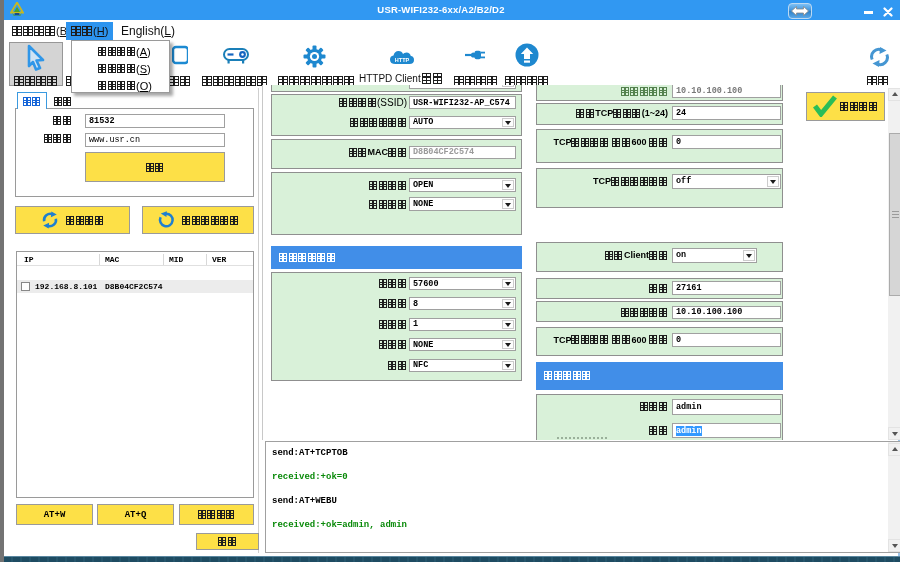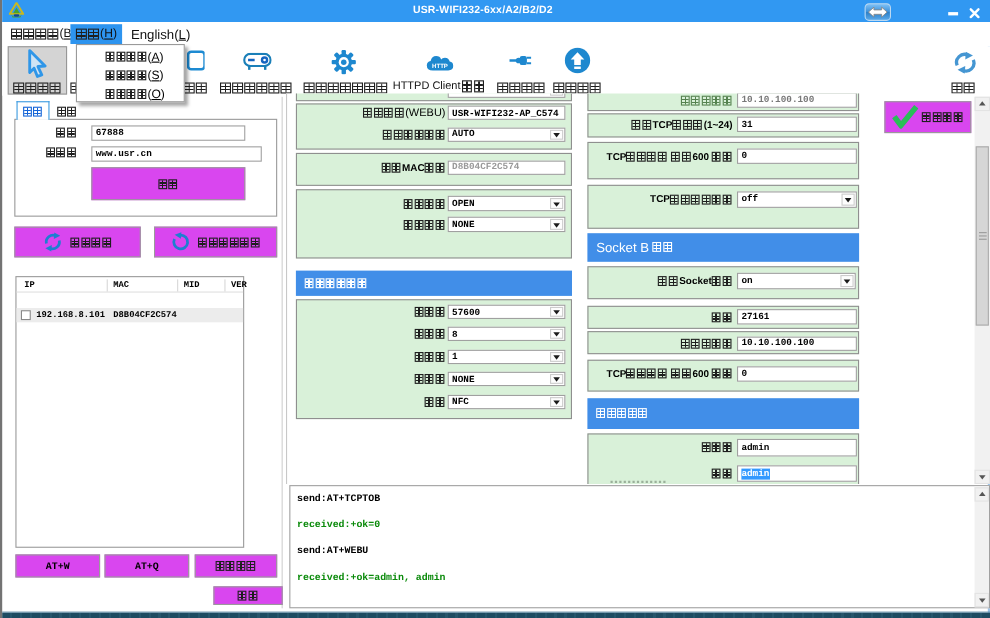--- a/index.html
+++ b/index.html
@@ -1,16 +1,16 @@
 <!DOCTYPE html>
 <html><head><meta charset="utf-8">
 <style>
 *{margin:0;padding:0;box-sizing:border-box}
 html,body{width:900px;height:562px;overflow:hidden;background:#fff;font-family:"Liberation Sans",sans-serif}
-#win{position:absolute;left:0;top:0;width:900px;height:562px;background:#fff;border-left:2px solid #737373;border-right:2px solid #9cc3e8}
+#win{position:absolute;left:0;top:0;width:900px;height:562px;background:#fff;border-left:4px solid #737373;border-right:2px solid #9cc3e8}
 .abs{position:absolute}
 
 .z{display:inline-flex;align-items:center}
 .z b{flex:none;width:9.5px;height:10.5px;border:1px solid #1e1e1e;margin-right:1.5px;
  background:linear-gradient(to right,transparent 40%,#1e1e1e 40%,#1e1e1e 60%,transparent 60%),
             linear-gradient(to bottom,transparent 26%,#1e1e1e 26%,#1e1e1e 42%,transparent 42%,transparent 62%,#1e1e1e 62%,#1e1e1e 78%,transparent 78%)}
 .z.w b{border-color:#fff;background:linear-gradient(to right,transparent 40%,#fff 40%,#fff 60%,transparent 60%),linear-gradient(to bottom,transparent 26%,#fff 26%,#fff 42%,transparent 42%,transparent 62%,#fff 62%,#fff 78%,transparent 78%)}
 .z.bl b{border-color:#1565d8;background:linear-gradient(to right,transparent 40%,#1565d8 40%,#1565d8 60%,transparent 60%),linear-gradient(to bottom,transparent 26%,#1565d8 26%,#1565d8 42%,transparent 42%,transparent 62%,#1565d8 62%,#1565d8 78%,transparent 78%)}
 .z.gn b{border-color:#55824f;background:linear-gradient(to right,transparent 40%,#55824f 40%,#55824f 60%,transparent 60%),linear-gradient(to bottom,transparent 26%,#55824f 26%,#55824f 42%,transparent 42%,transparent 62%,#55824f 62%,#55824f 78%,transparent 78%)}
 .z.gy b{border-color:#6e6e6e;background:linear-gradient(to right,transparent 40%,#6e6e6e 40%,#6e6e6e 60%,transparent 60%),linear-gradient(to bottom,transparent 26%,#6e6e6e 26%,#6e6e6e 42%,transparent 42%,transparent 62%,#6e6e6e 62%,#6e6e6e 78%,transparent 78%)}
@@ -21,21 +21,21 @@
 #menubar{left:0;top:20px;width:900px;height:22px;background:#fff}
 .mi{position:absolute;top:2px;height:18px;display:flex;align-items:center;font-size:11px;color:#111;padding:0 5px}
 
 #toolbar{left:0;top:42px;width:900px;height:45px;background:#fff}
 
 .inp{position:absolute;background:#fff;border:1px solid #a0a0a0;font-family:"Liberation Mono",monospace;font-size:8.5px;display:flex;align-items:center;padding-left:3px;color:#000;white-space:nowrap;overflow:hidden}
 .dd{position:absolute;right:1px;top:1px;bottom:1px;width:12px;background:#fdfdfd;border:1px solid #cccccc;display:flex;align-items:center;justify-content:center}
 .dd:after{content:"";border:3.5px solid transparent;border-top:4.5px solid #1a1a1a;margin-top:4.5px}
 .gbox{position:absolute;background:#d9f1d9;border:1px solid #8f8f8f}
 .bhead{position:absolute;background:#418ee8;color:#fff;display:flex;align-items:center;padding-left:8px;font-size:12px}
-.btn{position:absolute;background:#d946ef;border:1px solid #9a9a9a;display:flex;align-items:center;justify-content:center;font-size:12px}
+.btn{position:absolute;background:#fde047;border:1px solid #9a9a9a;display:flex;align-items:center;justify-content:center;font-size:12px}
 .lbl{position:absolute;display:flex;justify-content:flex-end;align-items:center}
 </style></head>
 <body>
 <div id="win">
 
 <div class="abs" id="title">
   <svg class="abs" style="left:6px;top:2px" width="14" height="15" viewBox="0 0 14 15">
     <path d="M7 0.5 L13 10.5 L1 10.5 Z" fill="none" stroke="#c8b820" stroke-width="1.8"></path>
     <path d="M1.5 9.5 Q3 13.5 7 13.5 Q11 13.5 12.5 9.5 L10.5 13.8 L3.5 13.8 Z" fill="#4aa32a"></path>
     <path d="M4 10 L7 5 L10 10 Z" fill="#4aa32a"></path>
@@ -200,29 +200,29 @@
         </span>
       </div>
 
   <div class="abs" style="left:8px;top:20px;width:239px;height:89px;border:1px solid #9a9a9a;background:#fff"></div>
   <div class="lbl" style="left:12px;top:25px;width:53px;height:15px">
         <span class="z s9">
           <b></b>
           <b></b>
         </span>
       </div>
-  <div class="inp" style="left:78px;top:26px;width:140px;height:14px;font-weight:bold">67888</div>
+  <div class="inp" style="left:78px;top:26px;width:140px;height:14px;font-weight:bold">81532</div>
   <div class="lbl" style="left:12px;top:43px;width:53px;height:15px">
         <span class="z s9">
           <b></b>
           <b></b>
           <b></b>
         </span>
       </div>
-  <div class="inp" style="left:78px;top:45px;width:155px;height:14px;font-weight:bold">www.usr.cn</div>
+  <div class="inp" style="left:78px;top:45px;width:140px;height:14px;font-weight:normal">www.usr.cn</div>
   <div class="btn" style="left:78px;top:64px;width:140px;height:30px">
         <span class="z s9">
           <b></b>
           <b></b>
         </span>
       </div>
 
   <div class="btn" style="left:8px;top:118px;width:115px;height:28px">
     <svg width="18" height="18" viewBox="0 0 20 20" style="margin-right:7px">
       <path d="M3.5 11.5 A7 7 0 0 1 13 3.6" fill="none" stroke="#1e7fd0" stroke-width="2.8"></path>
@@ -245,21 +245,21 @@
         <span class="z s9">
           <b></b>
           <b></b>
           <b></b>
           <b></b>
           <b></b>
           <b></b>
         </span>
   </div>
 
-  <div class="abs" style="left:9px;top:163px;width:208px;height:247px;border:1px solid #9a9a9a;background:#fff;font-family:'Liberation Mono',monospace;font-size:8px;font-weight:bold">
+  <div class="abs" style="left:9px;top:163px;width:238px;height:247px;border:1px solid #9a9a9a;background:#fff;font-family:'Liberation Mono',monospace;font-size:8px;font-weight:bold">
     <div class="abs" style="left:0;top:0;width:100%;height:14px;border-bottom:1px solid #e0e0e0">
       <span class="abs" style="left:7px;top:3px">IP</span>
       <span class="abs" style="left:88px;top:3px">MAC</span>
       <span class="abs" style="left:152px;top:3px">MID</span>
       <span class="abs" style="left:195px;top:3px">VER</span>
       <span class="abs" style="left:82px;top:2px;width:1px;height:11px;background:#d8d8d8"></span>
       <span class="abs" style="left:146px;top:2px;width:1px;height:11px;background:#d8d8d8"></span>
       <span class="abs" style="left:189px;top:2px;width:1px;height:11px;background:#d8d8d8"></span>
     </div>
     <div class="abs" style="left:0;top:28px;width:100%;height:13px;background:#ececec">
@@ -295,21 +295,21 @@
         <span class="dd"></span>
       </div>
   <div class="gbox" style="left:8px;top:8.5px;width:251px;height:42.5px"></div>
   <div class="lbl" style="left:8px;top:11px;width:136px;height:13px">
         <span class="z s9">
           <b></b>
           <b></b>
           <b></b>
           <b></b>
         </span>
-        <span style="font-size:10px">(WEBU)</span>
+        <span style="font-size:10px">(SSID)</span>
       </div>
   <div class="inp" style="left:146px;top:11px;width:107px;height:13px;font-weight:bold">USR-WIFI232-AP_C574</div>
   <div class="lbl" style="left:8px;top:30.5px;width:136px;height:13px">
         <span class="z s9">
           <b></b>
           <b></b>
           <b></b>
           <b></b>
           <b></b>
           <b></b>
@@ -417,21 +417,21 @@
           <b></b>
         </span>
         <span style="font-size:9px;font-weight:bold">TCP</span>
         <span class="z s9">
           <b></b>
           <b></b>
           <b></b>
         </span>
         <span style="font-size:9px;font-weight:bold">(1~24)</span>
       </div>
-  <div class="inp" style="left:409px;top:21px;width:109px;height:14px;font-weight:bold">31</div>
+  <div class="inp" style="left:409px;top:21px;width:109px;height:14px;font-weight:bold">24</div>
   <div class="gbox" style="left:273px;top:44px;width:247px;height:33.5px"></div>
   <div class="lbl" style="left:273px;top:50px;width:132px;height:14px">
         <span style="font-size:9px;font-weight:bold">TCP</span>
         <span class="z s9">
           <b></b>
           <b></b>
           <b></b>
           <b></b>
         </span>
         <span class="z s9" style="margin-left:3px">
@@ -453,37 +453,33 @@
         <span class="z s9">
           <b></b>
           <b></b>
           <b></b>
           <b></b>
           <b></b>
           <b></b>
         </span>
       </div>
   <div class="inp" style="left:409px;top:88.5px;width:109px;height:15px;font-weight:bold">off<span class="dd"></span></div>
-  <div class="bhead" style="left:273px;top:126.5px;width:247px;height:26px">Socket&nbsp;B&nbsp;<span class="z w s9">
-          <b></b>
-          <b></b>
-        </span></div>
   <div class="gbox" style="left:273px;top:156.5px;width:247px;height:30px"></div>
   <div class="lbl" style="left:273px;top:162.5px;width:132px;height:15px">
         <span class="z s9">
           <b></b>
           <b></b>
         </span>
-        <span style="font-size:9px;font-weight:bold">Socket</span>
-        <span class="z s9">
-          <b></b>
-          <b></b>
-        </span>
-      </div>
-  <div class="inp" style="left:409px;top:162.5px;width:108px;height:15px;font-weight:bold">on<span class="dd"></span></div>
+        <span style="font-size:9px;font-weight:bold">Client</span>
+        <span class="z s9">
+          <b></b>
+          <b></b>
+        </span>
+      </div>
+  <div class="inp" style="left:409px;top:162.5px;width:85px;height:15px;font-weight:bold">on<span class="dd"></span></div>
   <div class="gbox" style="left:273px;top:192.5px;width:247px;height:21px"></div>
   <div class="lbl" style="left:273px;top:196px;width:132px;height:14px">
         <span class="z s9">
           <b></b>
           <b></b>
         </span>
       </div>
   <div class="inp" style="left:409px;top:196px;width:109px;height:14px;font-weight:bold">27161</div>
   <div class="gbox" style="left:273px;top:215.5px;width:247px;height:21.5px"></div>
   <div class="lbl" style="left:273px;top:220.5px;width:132px;height:13.5px">

